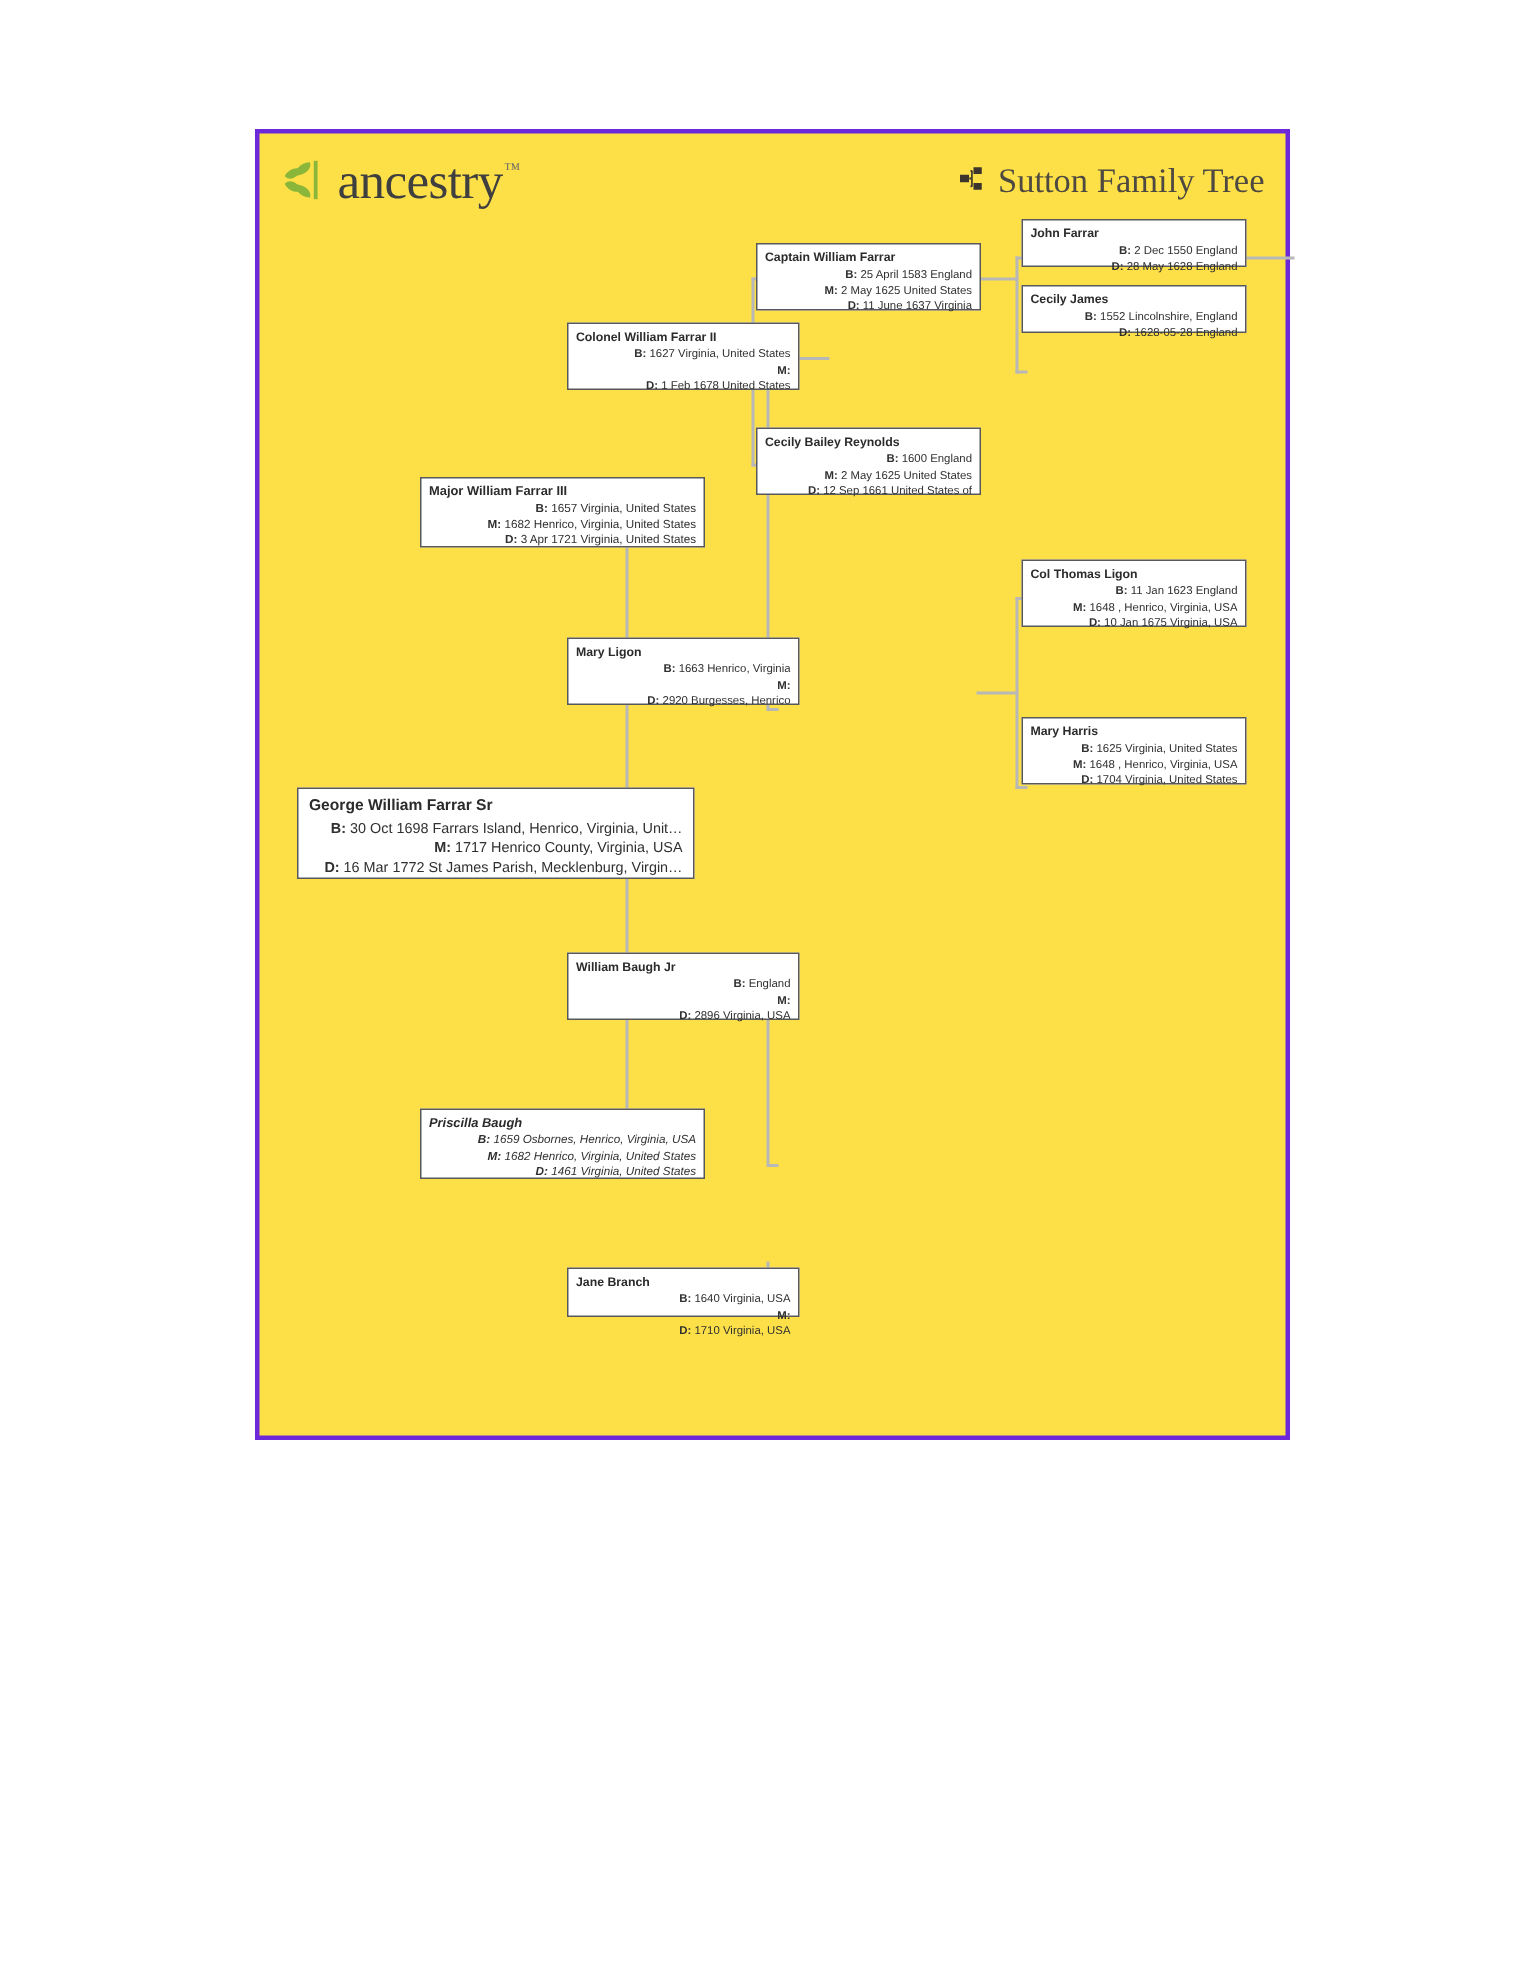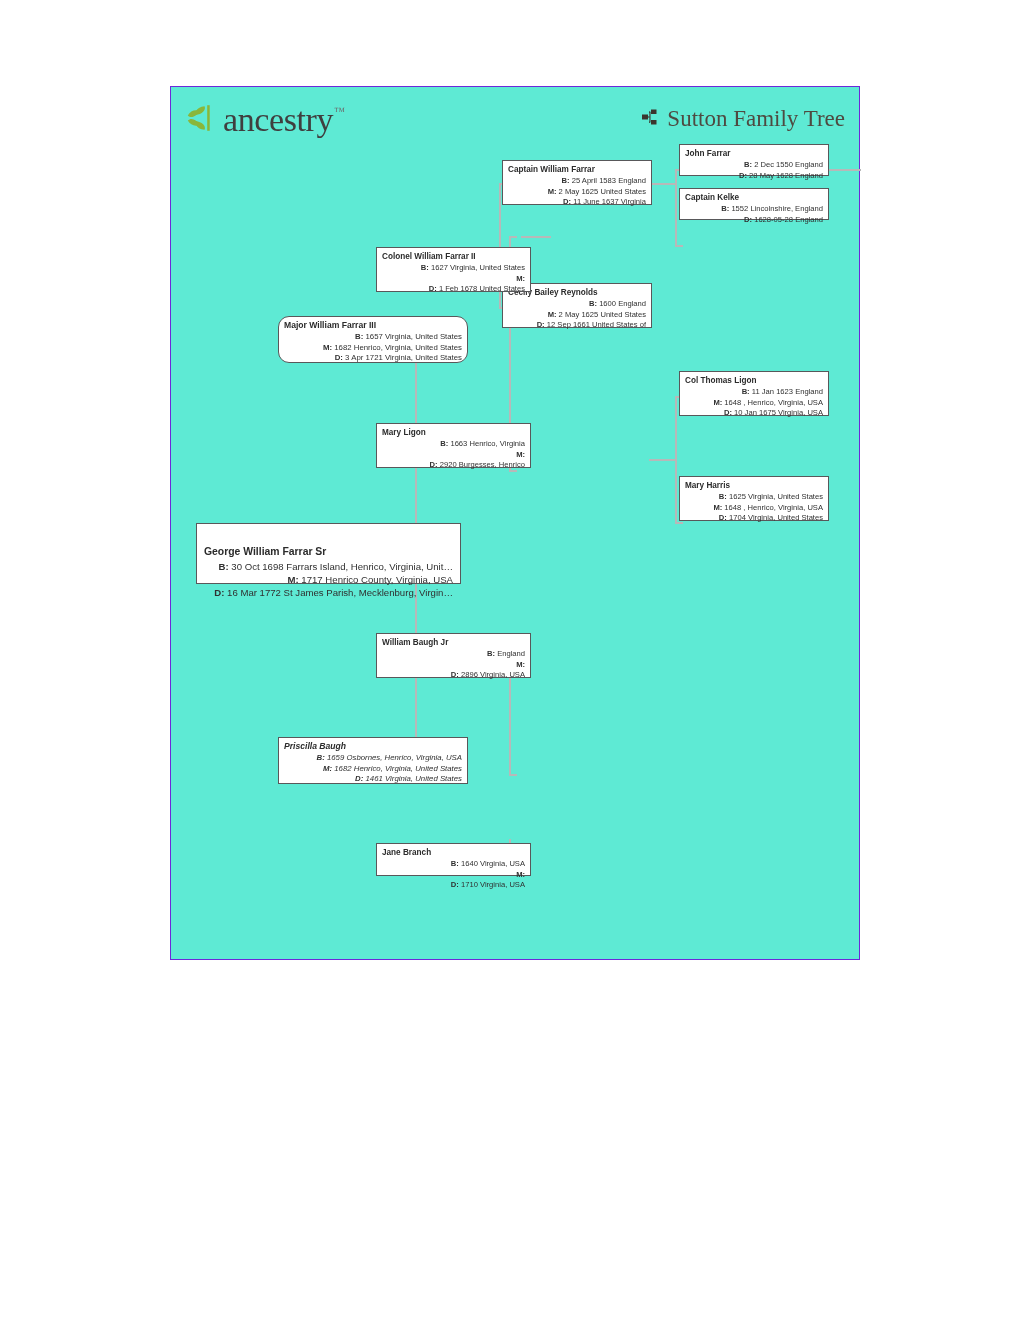--- a/index.html
+++ b/index.html
@@ -14,22 +14,22 @@
     width: 1020px;
     height: 1320px;
     background: #ffffff;
     overflow: hidden;
   }
   
   #panel {
     position: absolute;
     left: 170px; top: 86px;
     width: 690px; height: 874px;
-    border: 1px solid #6d28d9;
-    background: #5eead4;
+    border: 3px solid #6d28d9;
+    background: #fde047;
   }
   
   #logo {
     position: absolute;
     left: 16px; top: 14px;
     display: flex;
     align-items: center;
     height: 38px;
   }
   #logo .leafmark { display:block; }
@@ -100,21 +100,21 @@
     font-weight: bold;
     display: inline-block;
     min-width: 9px;
   }
   
   .card.mid .pname { font-size: 8.6px; }
   .card.mid .fact  { font-size: 7.8px; }
   .card.root {
     padding: 5px 7px 6px 7px;
   }
-  .card.root .pname { font-size: 10.4px; line-height: 14px; margin-top: 16px; }
+  .card.root .pname { font-size: 10.4px; line-height: 14px; }
   .card.root .fact  { font-size: 9.6px; line-height: 13px; }
   .card.root .fact b { min-width: 12px; }
 </style>
 </head>
 <body>
 
 <div id="page">
 
   <div id="panel">
 
@@ -192,21 +192,21 @@
         <b>B:</b>
         <span>2 Dec 1550 England</span>
       </div>
       <div class="fact">
         <b>D:</b>
         <span>28 May 1628 England</span>
       </div>
     </div>
 
     <div class="card" style="left:508px; top:101px; width:150px; height:32px;">
-      <div class="pname">Captain Kelke</div>
+      <div class="pname">Cecily James</div>
       <div class="fact">
         <b>B:</b>
         <span>1552 Lincolnshire, England</span>
       </div>
       <div class="fact">
         <b>D:</b>
         <span>1628-05-28 England</span>
       </div>
     </div>
 
@@ -235,37 +235,37 @@
       <div class="fact">
         <b>M:</b>
         <span>2 May 1625 United States</span>
       </div>
       <div class="fact">
         <b>D:</b>
         <span>12 Sep 1661 United States of</span>
       </div>
     </div>
 
-    <div class="card" style="left:205px; top:126px; width:155px; height:45px;margin-top:34px;">
+    <div class="card" style="left:205px; top:126px; width:155px; height:45px;">
       <div class="pname">Colonel William Farrar II</div>
       <div class="fact">
         <b>B:</b>
         <span>1627 Virginia, United States</span>
       </div>
       <div class="fact">
         <b>M:</b>
         <span></span>
       </div>
       <div class="fact">
         <b>D:</b>
         <span>1 Feb 1678 United States</span>
       </div>
     </div>
 
-    <div class="card mid" style="left:107px; top:229px; width:190px; height:47px;border-radius:11px;">
+    <div class="card mid" style="left:107px; top:229px; width:190px; height:47px;">
       <div class="pname">Major William Farrar III</div>
       <div class="fact">
         <b>B:</b>
         <span>1657 Virginia, United States</span>
       </div>
       <div class="fact">
         <b>M:</b>
         <span>1682 Henrico, Virginia, United States</span>
       </div>
       <div class="fact">

